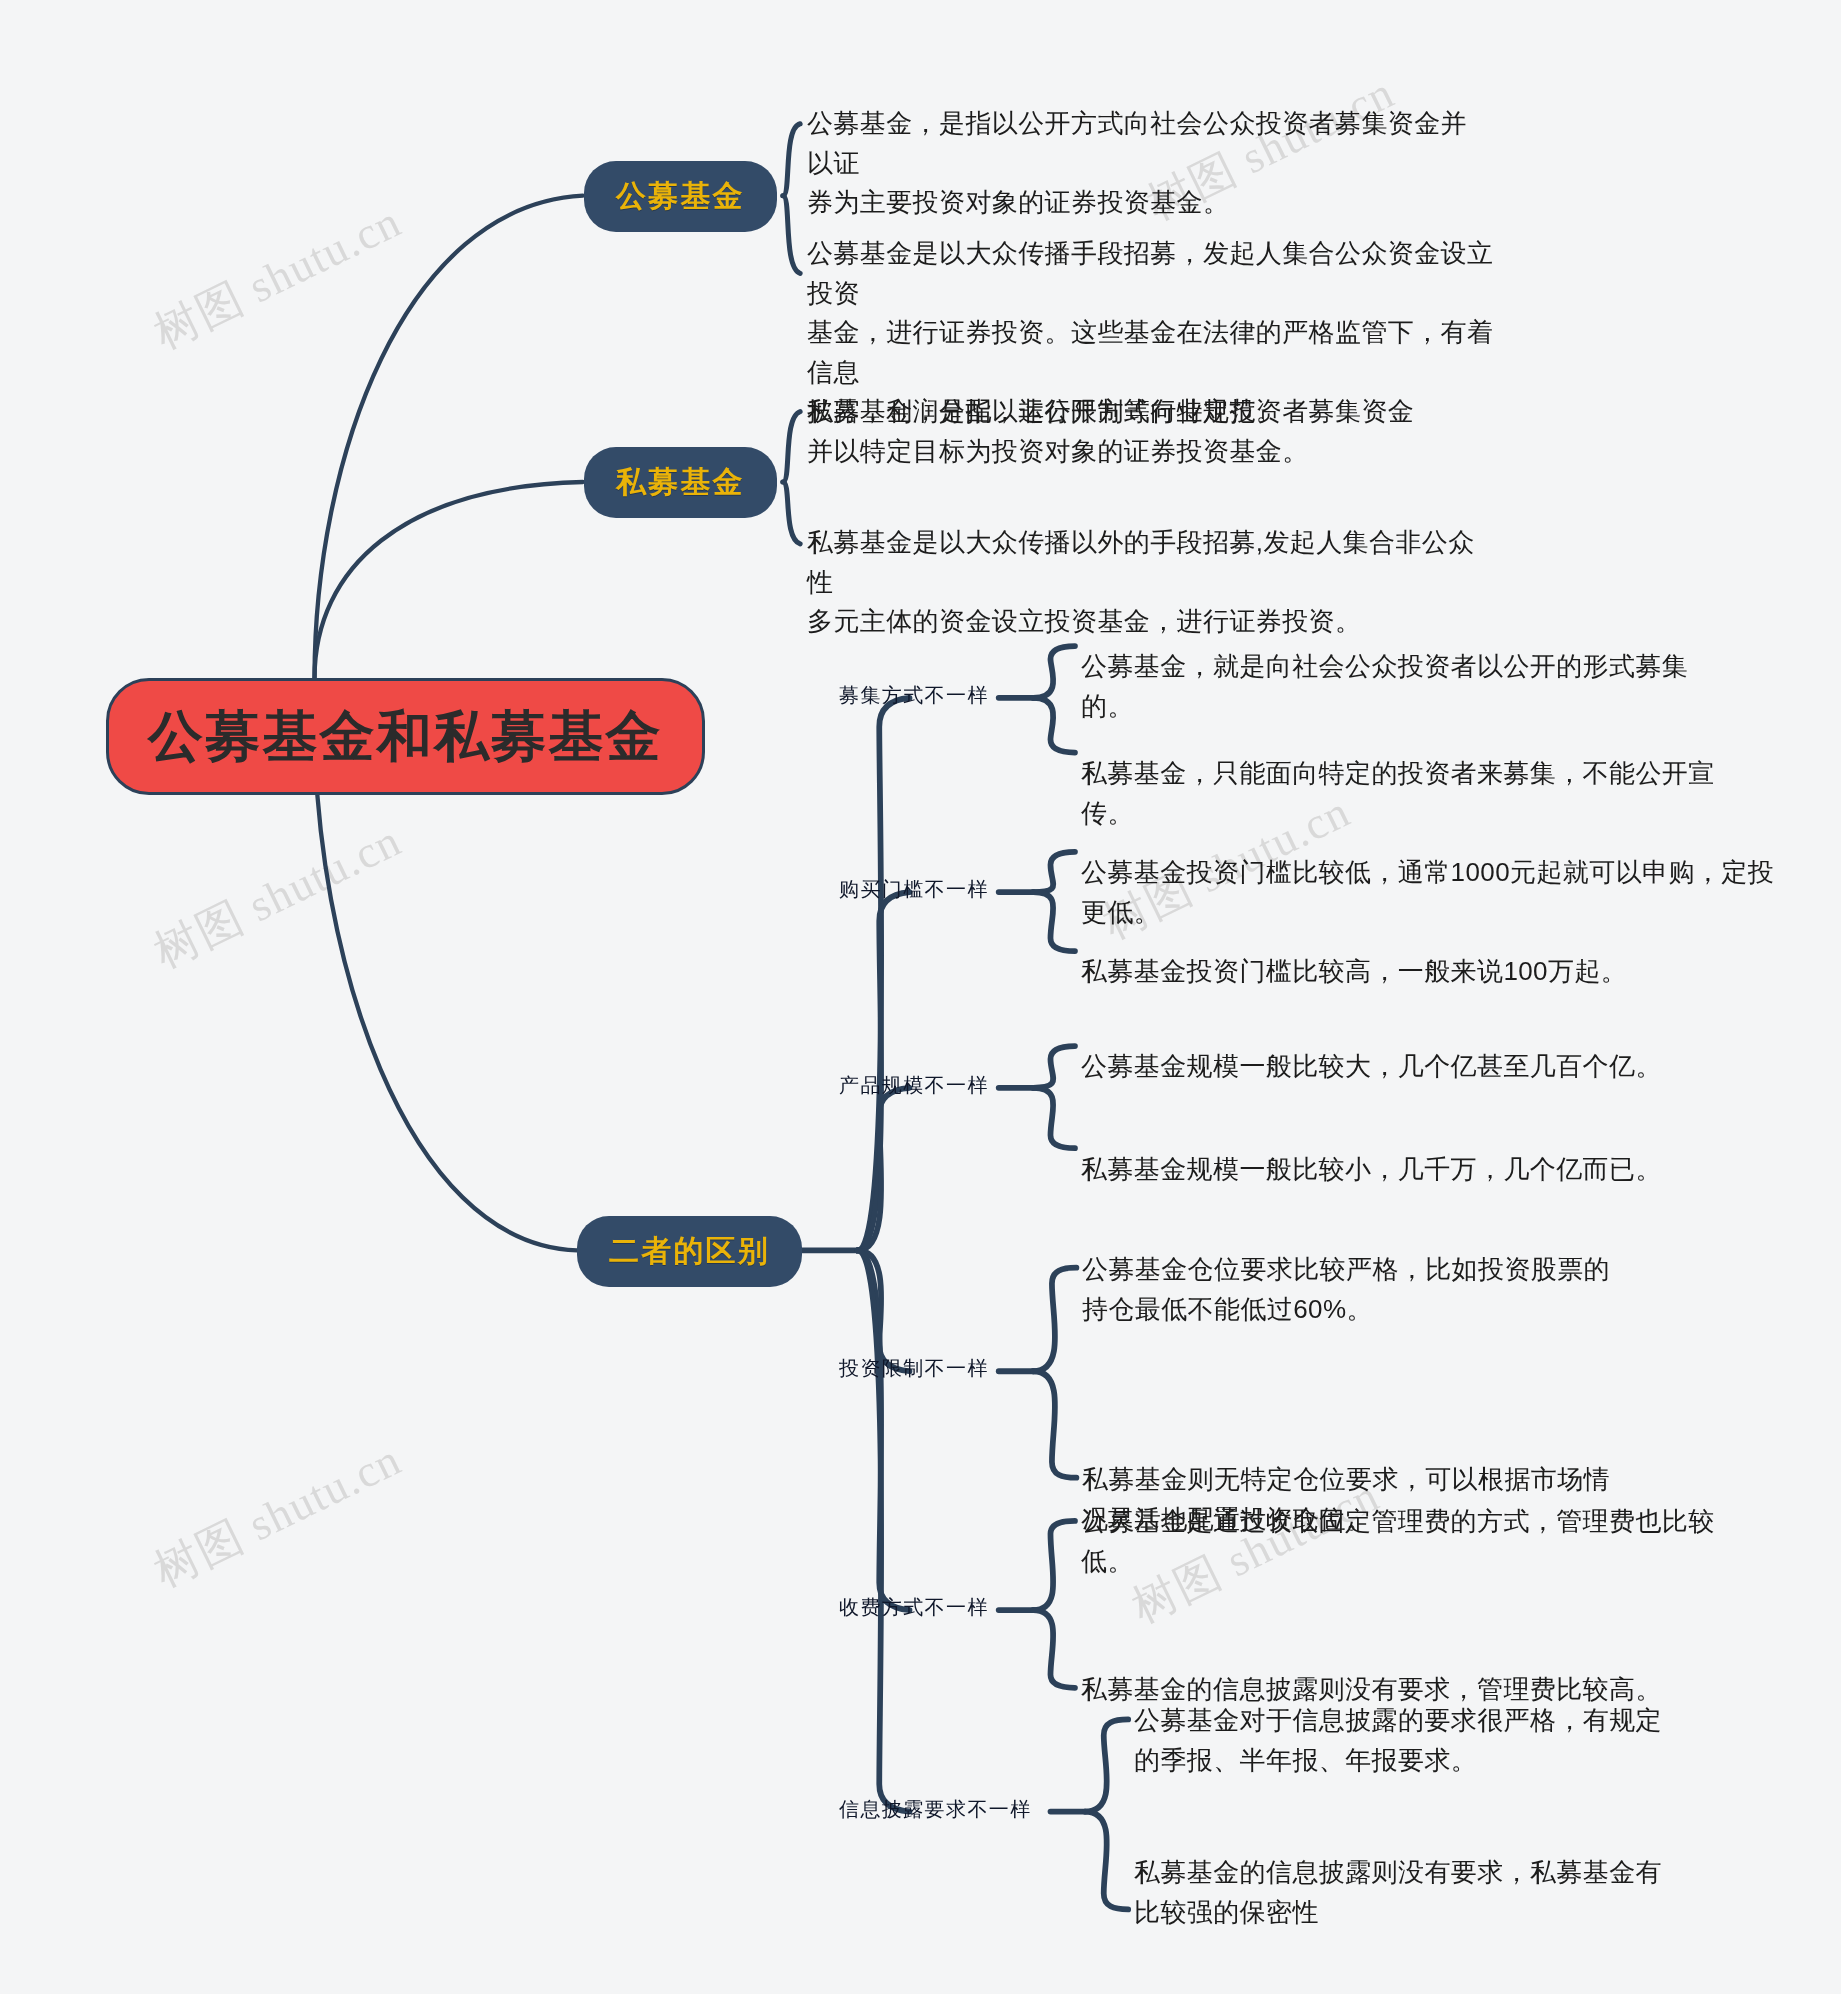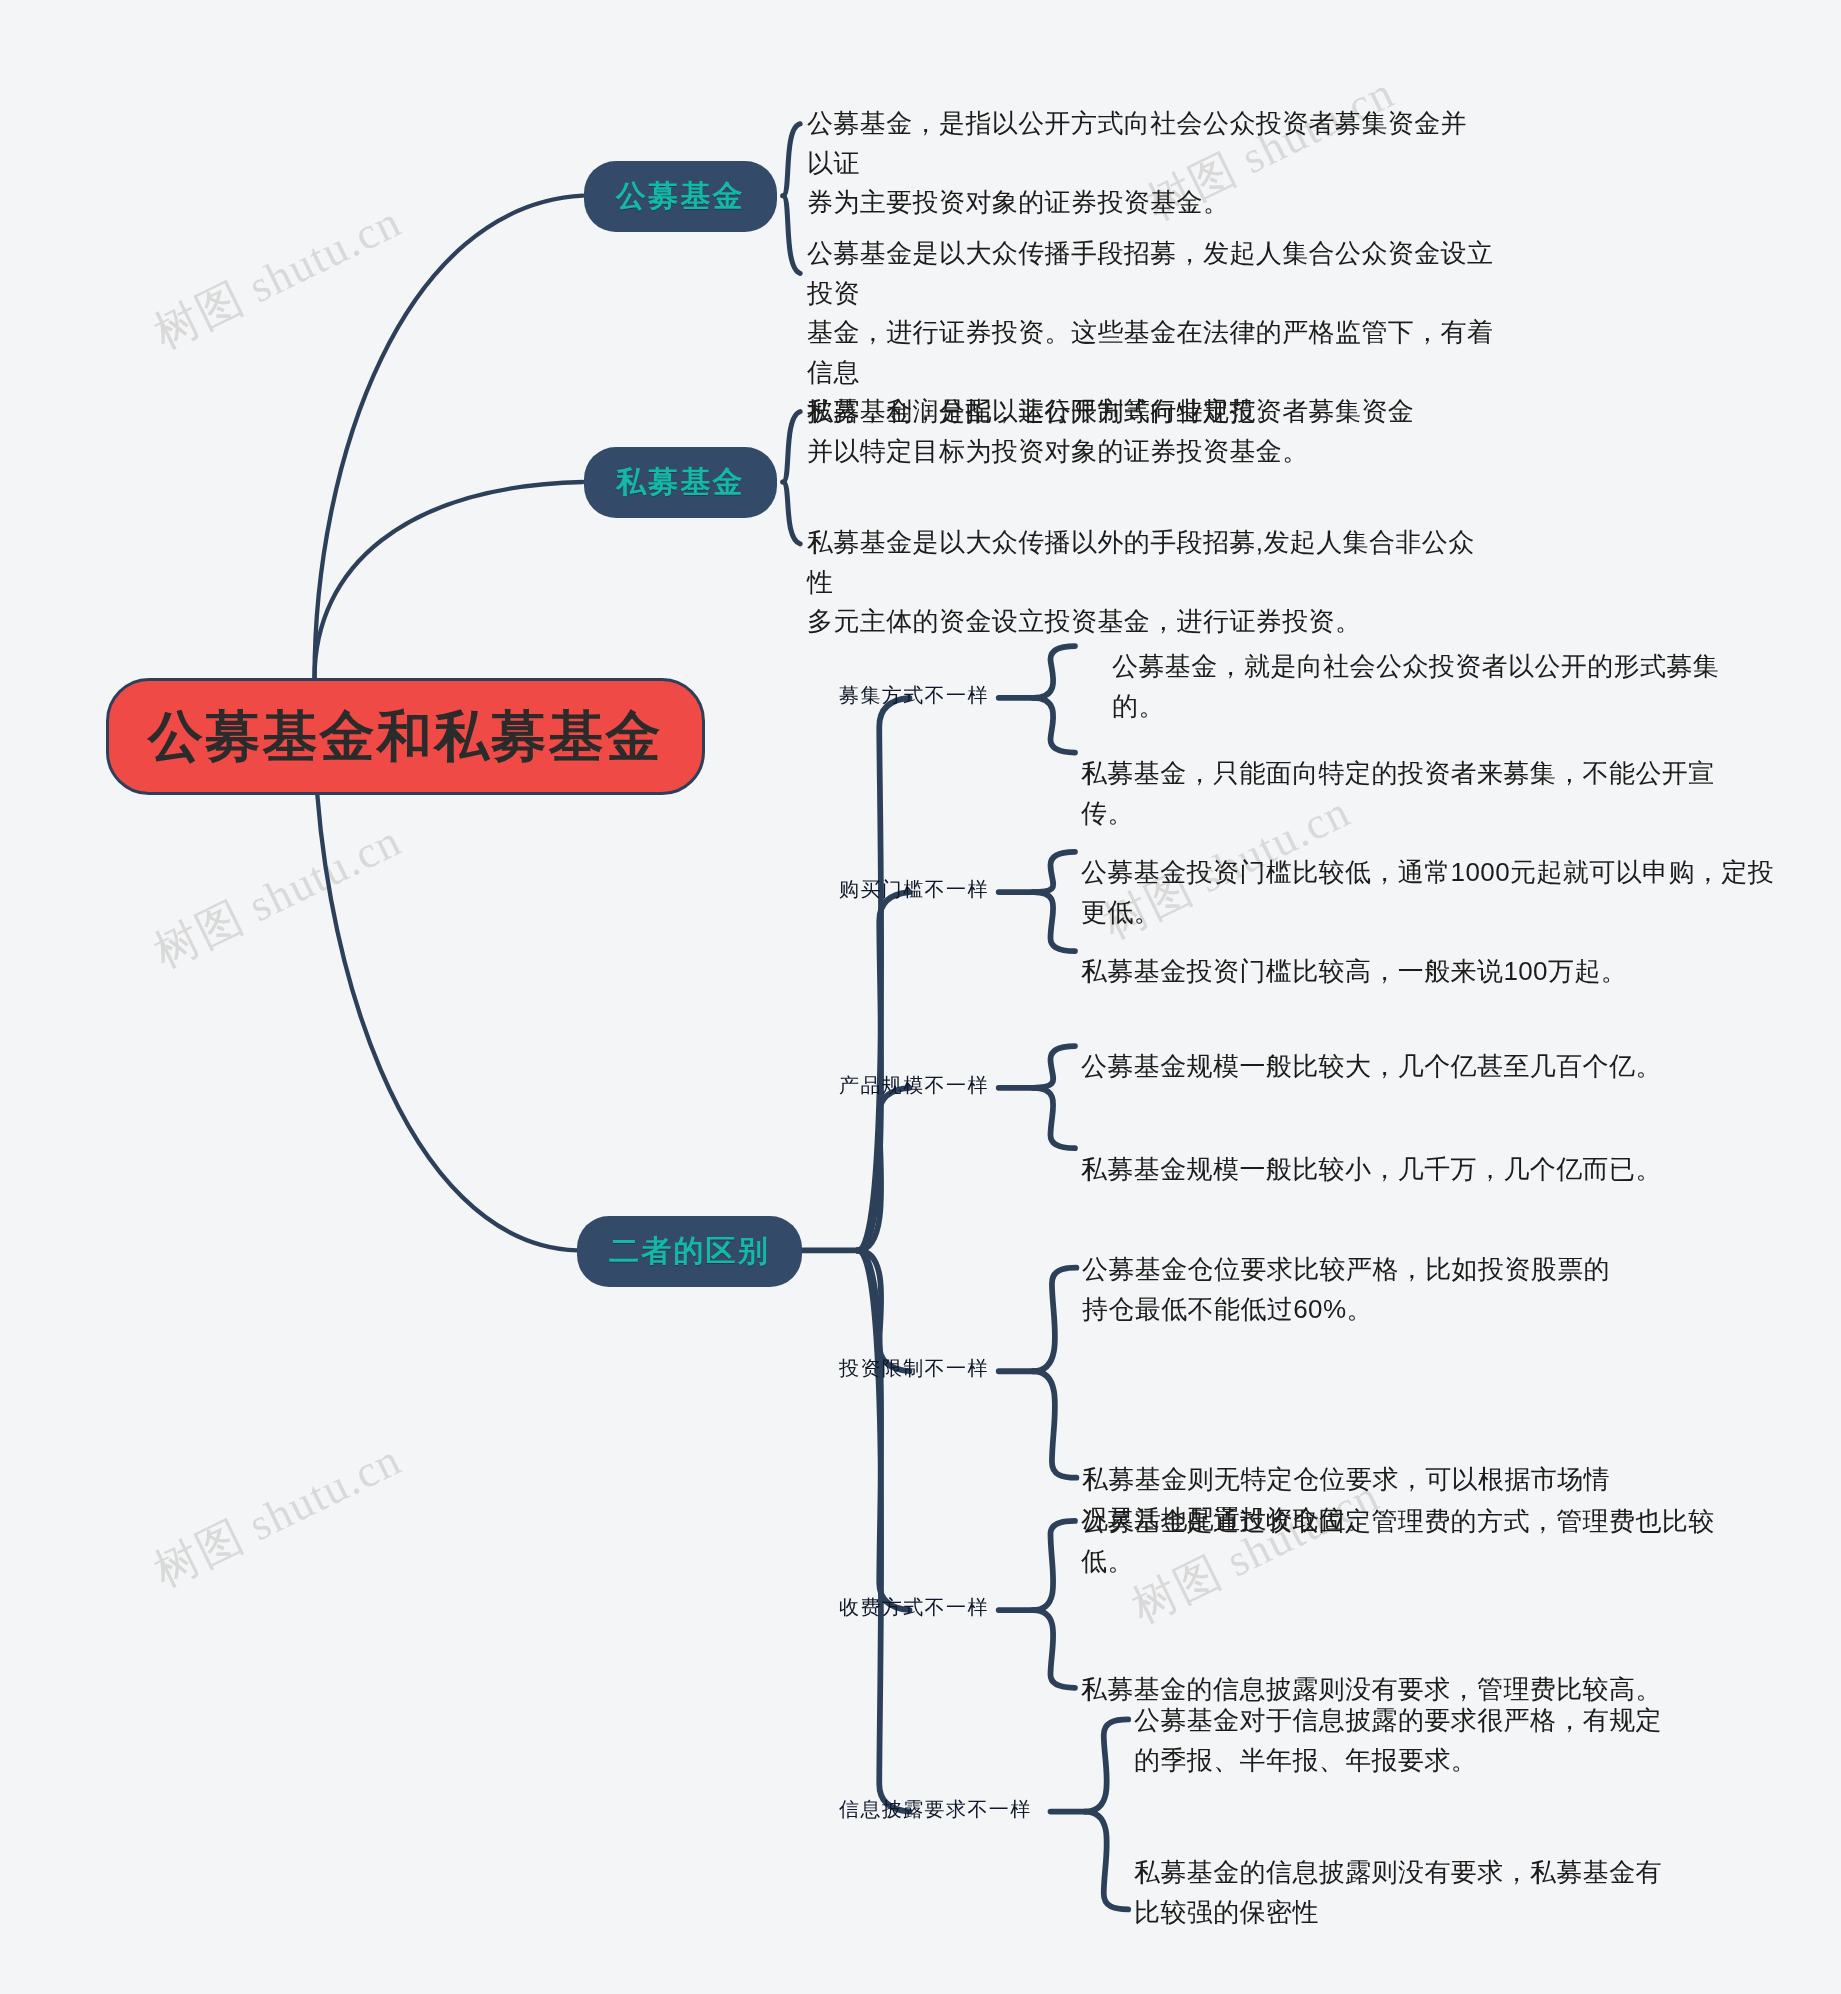--- a/index.html
+++ b/index.html
@@ -42,21 +42,21 @@
     font-weight:600;
     letter-spacing:2.2px;
     padding:18.7px 39px;
     white-space:nowrap;
     box-sizing:border-box;
   }
 
   .branch{
     background:#334b68;
     border-radius:32px;
-    color:#14b8a6;
+    color:#eab308;
     font-size:30px;
     font-weight:600;
     letter-spacing:2.2px;
     padding:15px 32px;
     white-space:nowrap;
     box-sizing:border-box;
     text-shadow:0 0.7px 0 rgba(0,0,0,.25);
   }
 
   .subtopic{
@@ -145,21 +145,21 @@
 
   <div class="node branch" style="left:584px;top:447px;">私募基金</div>
   <div class="node leaf" style="left:807px;top:392px;width:669px;">私募基金，是指以非公开方式向特定投资者募集资金
 并以特定目标为投资对象的证券投资基金。</div>
   <div class="node leaf" style="left:807px;top:523px;width:683px;">私募基金是以大众传播以外的手段招募,发起人集合非公众性
 多元主体的资金设立投资基金，进行证券投资。</div>
 
   <div class="node branch" style="left:577px;top:1216px;">二者的区别</div>
 
   <div class="node subtopic" style="left:839px;top:682px;">募集方式不一样</div>
-  <div class="node leaf" style="left:1112px;top:647px;width:647px;">公募基金，就是向社会公众投资者以公开的形式募集的。</div>
+  <div class="node leaf" style="left:1081px;top:647px;width:647px;">公募基金，就是向社会公众投资者以公开的形式募集的。</div>
   <div class="node leaf" style="left:1081px;top:754px;width:662px;">私募基金，只能面向特定的投资者来募集，不能公开宣传。</div>
 
   <div class="node subtopic" style="left:839px;top:876px;">购买门槛不一样</div>
   <div class="node leaf" style="left:1081px;top:853px;width:705px;">公募基金投资门槛比较低，通常1000元起就可以申购，定投更低。</div>
   <div class="node leaf" style="left:1081px;top:952px;width:647px;">私募基金投资门槛比较高，一般来说100万起。</div>
 
   <div class="node subtopic" style="left:839px;top:1072px;">产品规模不一样</div>
   <div class="node leaf" style="left:1081px;top:1047px;width:647px;">公募基金规模一般比较大，几个亿甚至几百个亿。</div>
   <div class="node leaf" style="left:1081px;top:1150px;width:647px;">私募基金规模一般比较小，几千万，几个亿而已。</div>
 

